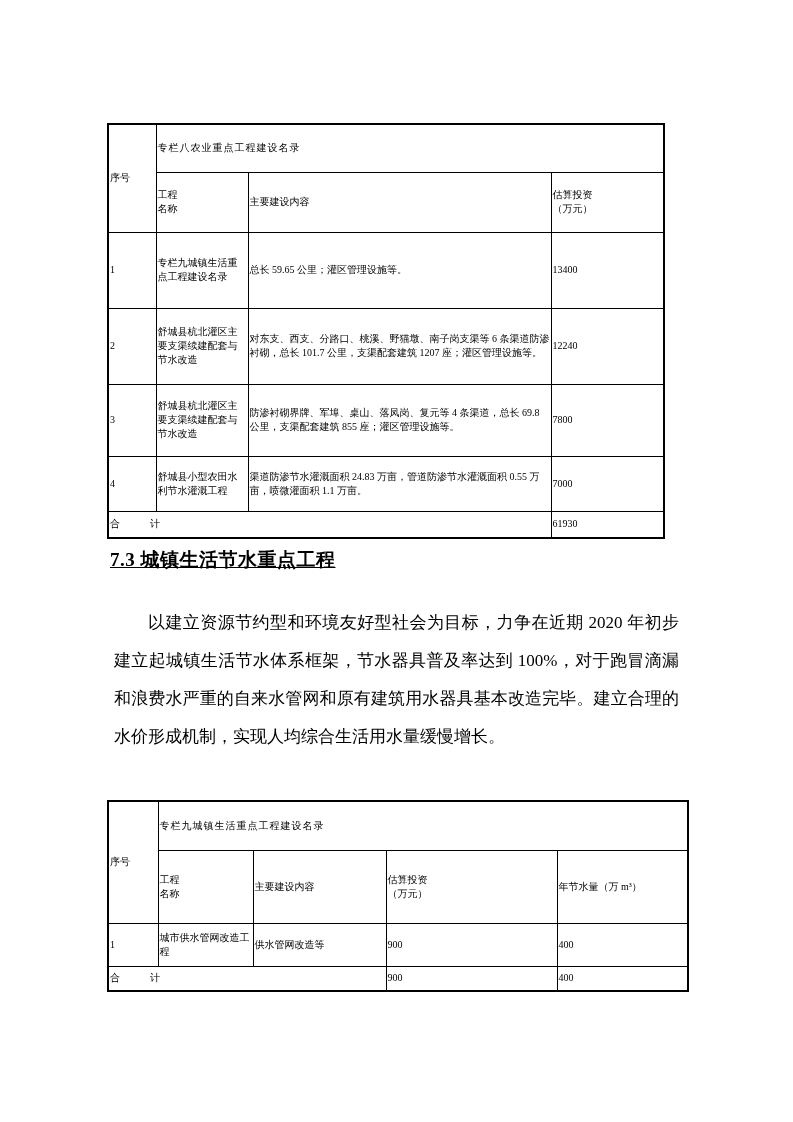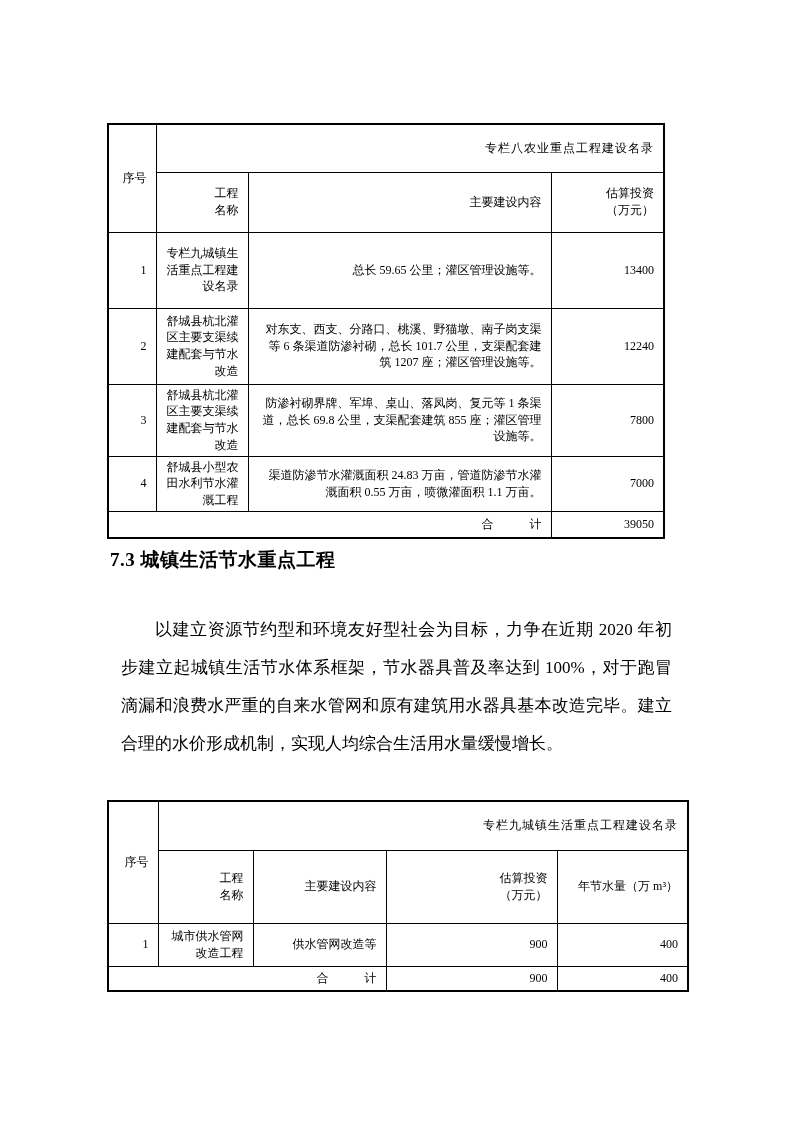--- a/index.html
+++ b/index.html
@@ -18,24 +18,24 @@
   }
 
   
   table.doc-table {
     border-collapse: collapse;
     table-layout: fixed;
     position: absolute;
   }
   table.doc-table td, table.doc-table th {
     border: 1px solid #000000;
-    padding: 2px 9px;
-    text-align: right;
+    padding: 2px 1px;
+    text-align: left;
     vertical-align: middle;
-    font-size: 12px;
+    font-size: 10px;
     font-weight: normal;
     line-height: 1.38;
     overflow: hidden;
   }
   table.doc-table {
     border: 2px solid #000000;
   }
   .table-title {
     font-weight: bold;
     font-size: 15px;
@@ -48,32 +48,33 @@
 
   
   .section-heading {
     position: absolute;
     left: 110px;
     top: 547px;
     margin: 0;
     font-size: 19px;
     font-weight: bold;
     letter-spacing: 0.5px;
+    text-decoration: underline;
   }
   .body-text {
     position: absolute;
     left: 110px;
     top: 600px;
     width: 573px;
     font-size: 17px;
     line-height: 38px;
     text-align: justify;
   }
   .body-text p {
-    margin: 11px;
+    margin: 4px;
     text-indent: 2em;
   }
 
   
   .page-number {
     position: absolute;
     left: 0;
     top: 1038px;
     width: 100%;
     text-align: center;
@@ -112,32 +113,32 @@
       </tr>
       <tr style="height:76px">
         <td>2</td>
         <td>舒城县杭北灌区主要支渠续建配套与节水改造</td>
         <td>对东支、西支、分路口、桃溪、野猫墩、南子岗支渠等 6 条渠道防渗衬砌，总长 101.7 公里，支渠配套建筑 1207 座；灌区管理设施等。</td>
         <td>12240</td>
       </tr>
       <tr style="height:72px">
         <td>3</td>
         <td>舒城县杭北灌区主要支渠续建配套与节水改造</td>
-        <td>防渗衬砌界牌、军埠、桌山、落凤岗、复元等 1 条渠道，总长 69.8 公里，支渠配套建筑 855 座；灌区管理设施等。</td>
+        <td>防渗衬砌界牌、军埠、桌山、落凤岗、复元等 4 条渠道，总长 69.8 公里，支渠配套建筑 855 座；灌区管理设施等。</td>
         <td>7800</td>
       </tr>
       <tr style="height:55px">
         <td>4</td>
         <td>舒城县小型农田水利节水灌溉工程</td>
         <td>渠道防渗节水灌溉面积 24.83 万亩，管道防渗节水灌溉面积 0.55 万亩，喷微灌面积 1.1 万亩。</td>
         <td>7000</td>
       </tr>
       <tr style="height:27px">
         <td colspan="3">合　　　计</td>
-        <td>39050</td>
+        <td>61930</td>
       </tr>
     </tbody>
   </table>
 
   <h2 class="section-heading">7.3 城镇生活节水重点工程</h2>
 
   <div class="body-text">
     <p>以建立资源节约型和环境友好型社会为目标，力争在近期 2020 年初步建立起城镇生活节水体系框架，节水器具普及率达到 100%，对于跑冒滴漏和浪费水严重的自来水管网和原有建筑用水器具基本改造完毕。建立合理的水价形成机制，实现人均综合生活用水量缓慢增长。</p>
   </div>
 

